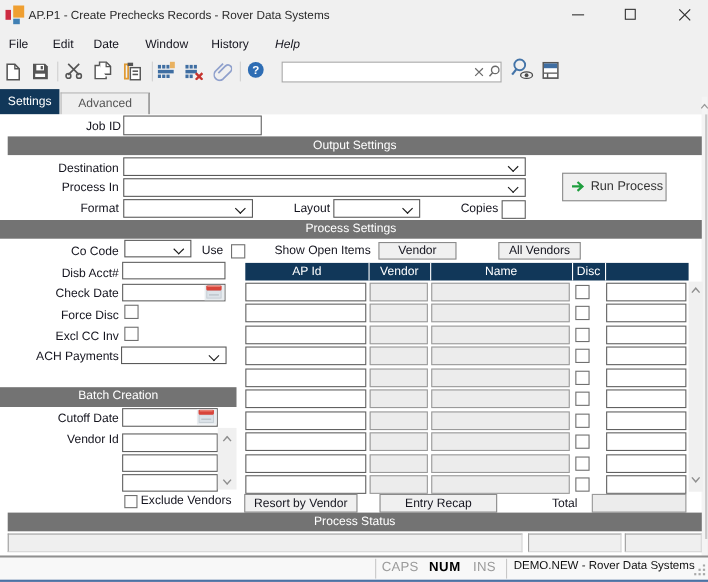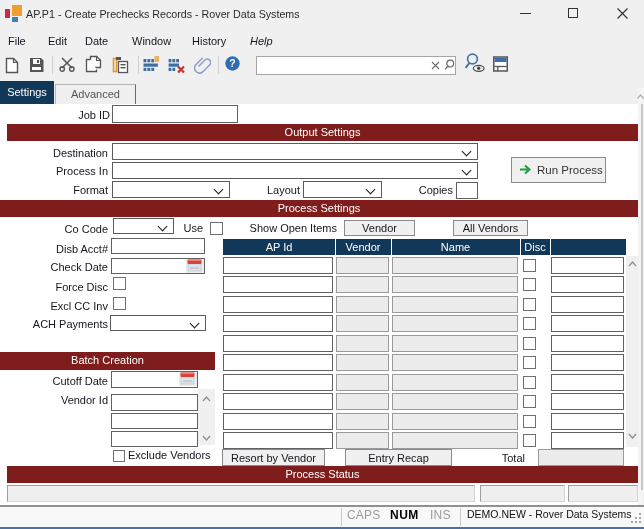--- a/index.html
+++ b/index.html
@@ -6,21 +6,21 @@
 html,body { width:644px; height:529px; }
 body { font-family:"Liberation Sans", sans-serif; font-size:11px; color:#15151f; }
 #win { position:relative; width:644px; height:529px; background:#f0f0f0; overflow:hidden; }
 .abs { position:absolute; white-space:nowrap; }
 .lbl { position:absolute; font-size:11px; color:#15151f; text-align:right; white-space:nowrap; }
 .txt { position:absolute; background:#fff; border:1px solid #616161; }
 .gray { background:#ececec; border:1px solid #9a9a9a; }
 .combo { position:absolute; background:#fff; border:1px solid #5a5a5a; }
 .combo:after { content:""; position:absolute; right:7px; top:4px; width:6px; height:6px; border-right:1.6px solid #1a1a1a; border-bottom:1.6px solid #1a1a1a; transform:rotate(45deg); }
 .chk { position:absolute; width:13px; height:13px; background:#fff; border:1px solid #707070; }
-.bar { position:absolute; background:#7f1d1d; color:#fff; text-align:center; font-size:11px; line-height:17px; height:17px; }
+.bar { position:absolute; background:#737373; color:#fff; text-align:center; font-size:11px; line-height:17px; height:17px; }
 .btn { position:absolute; background:#f0f0f0; border:1px solid #8a8a8a; text-align:center; font-size:11px; color:#15151f; }
 .sep { position:absolute; width:1px; background:#d0d0d0; top:56px; height:18px; }
 .sunken { position:absolute; background:#efefef; border:1px solid #9f9f9f; border-right-color:#d6d6d6; border-bottom-color:#d6d6d6; }
 </style>
 </head>
 <body>
 <div id="win">
 
   <div class="abs" style="left:0;top:0;width:644px;height:28px;background:#f0f0f0;"></div>
   <div class="abs" style="left:5px;top:9px;width:5px;height:9px;background:#cd2a41;"></div>

